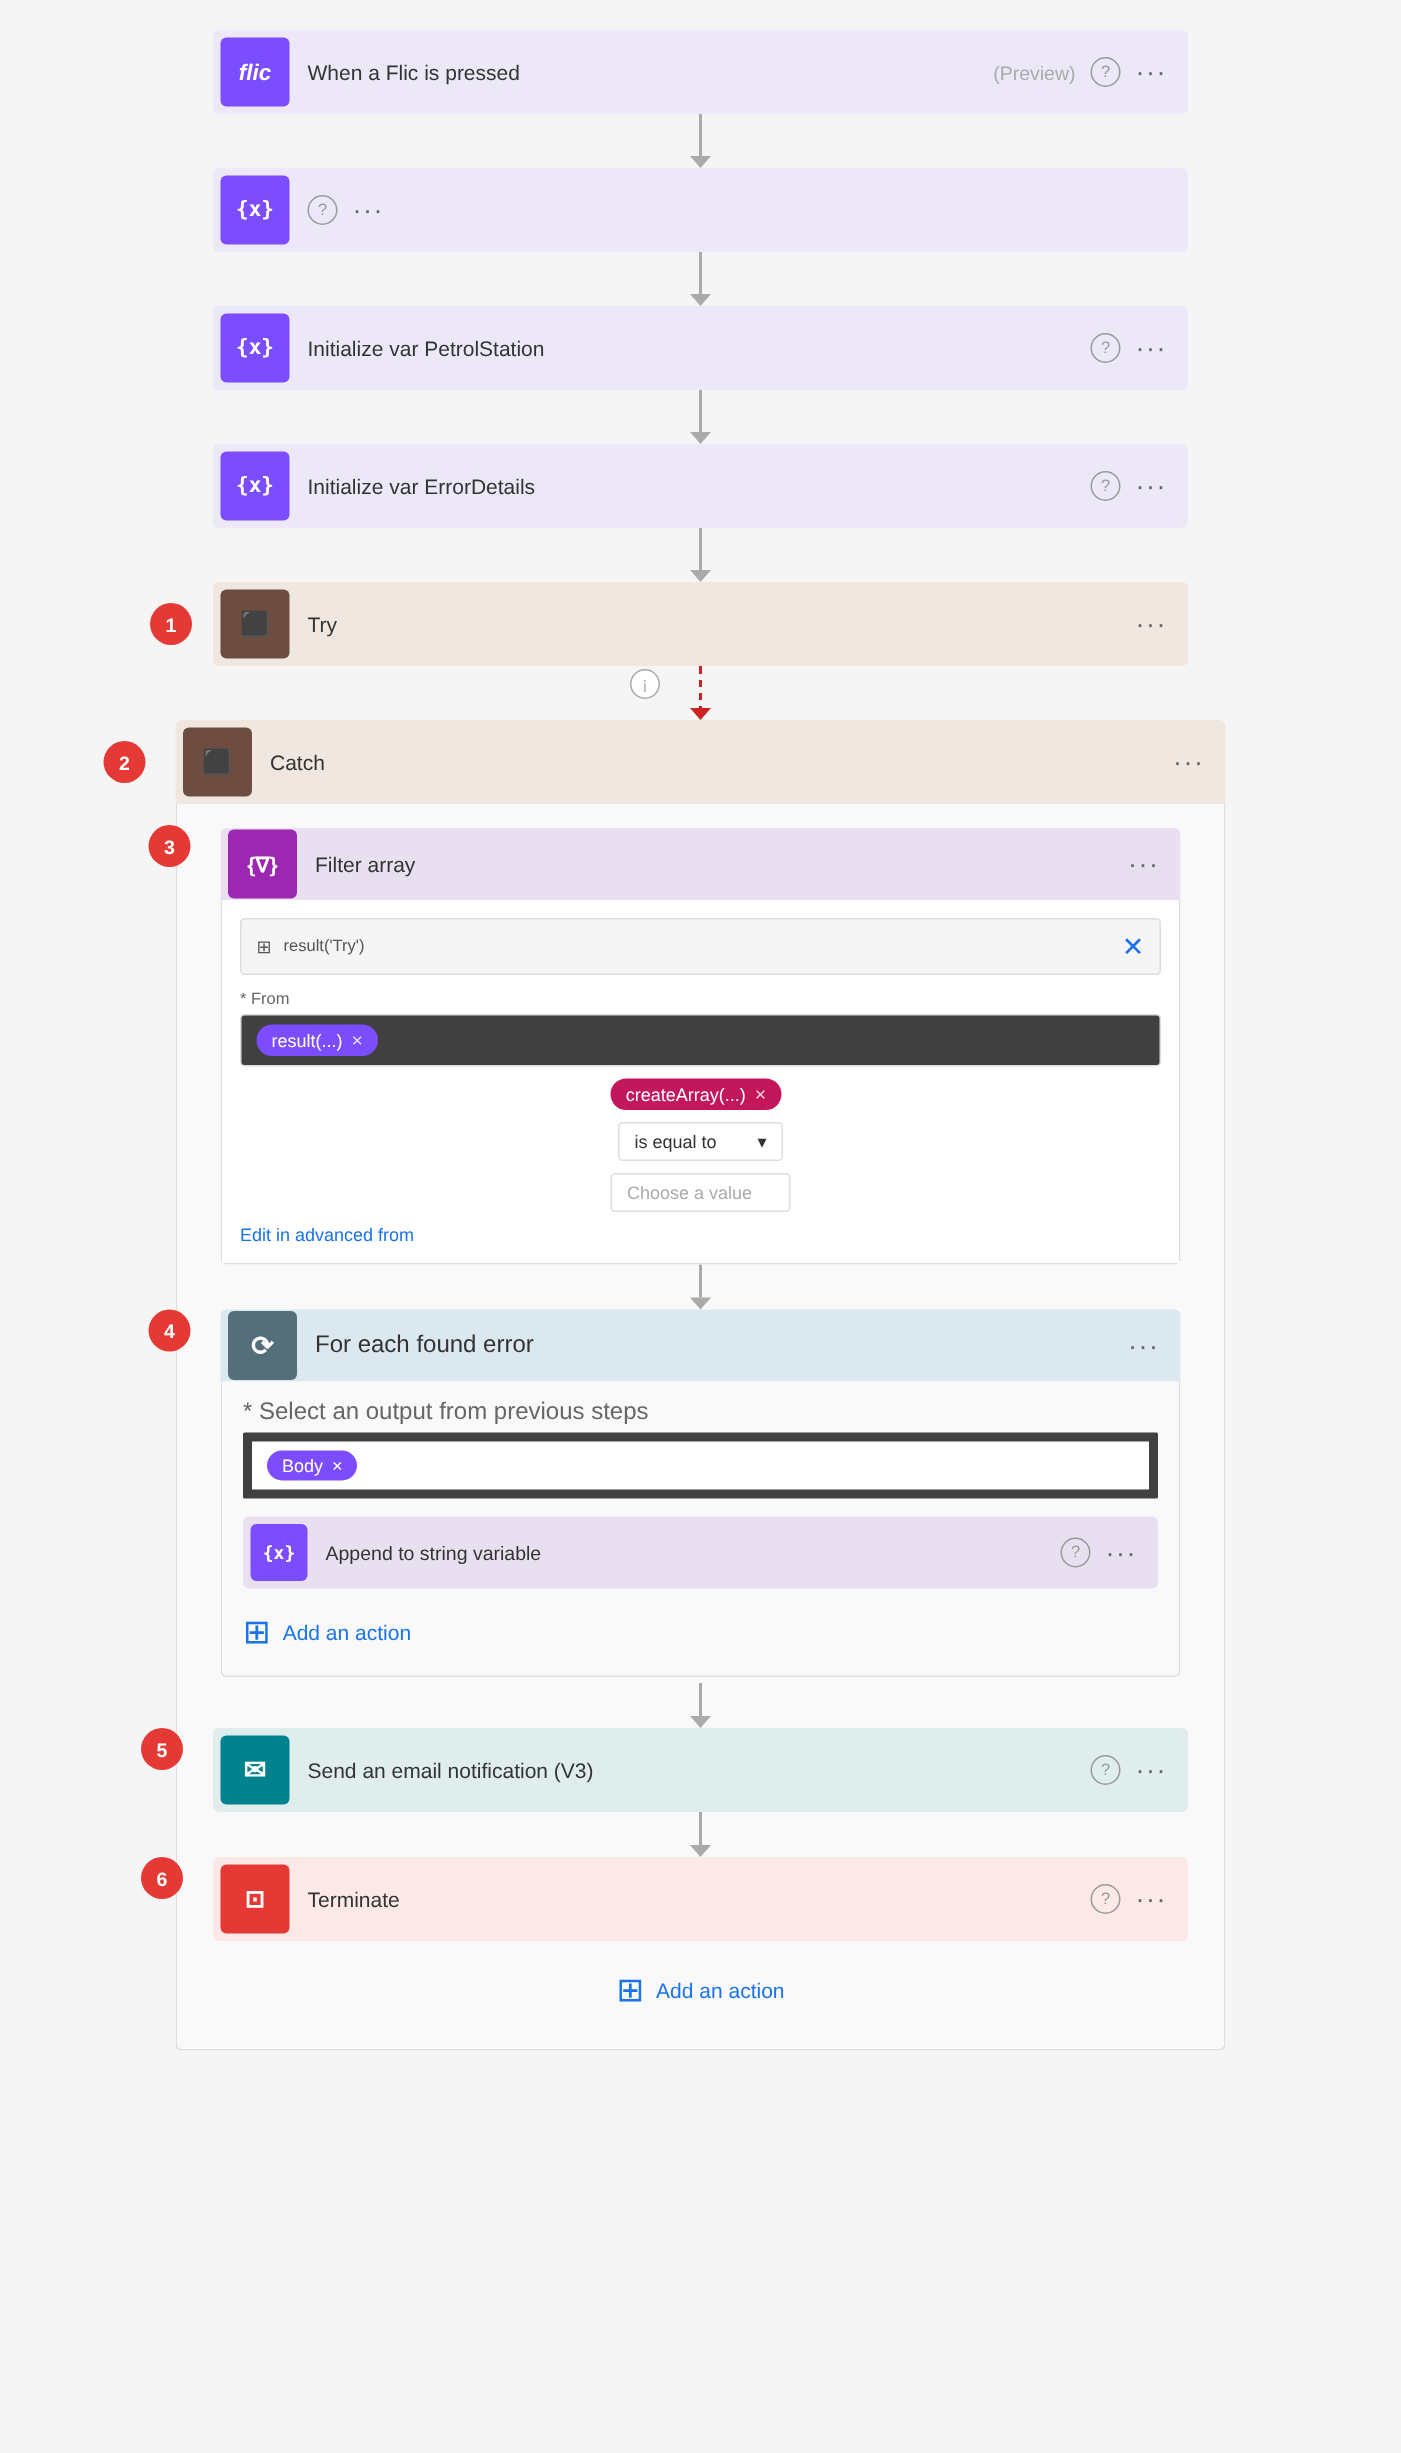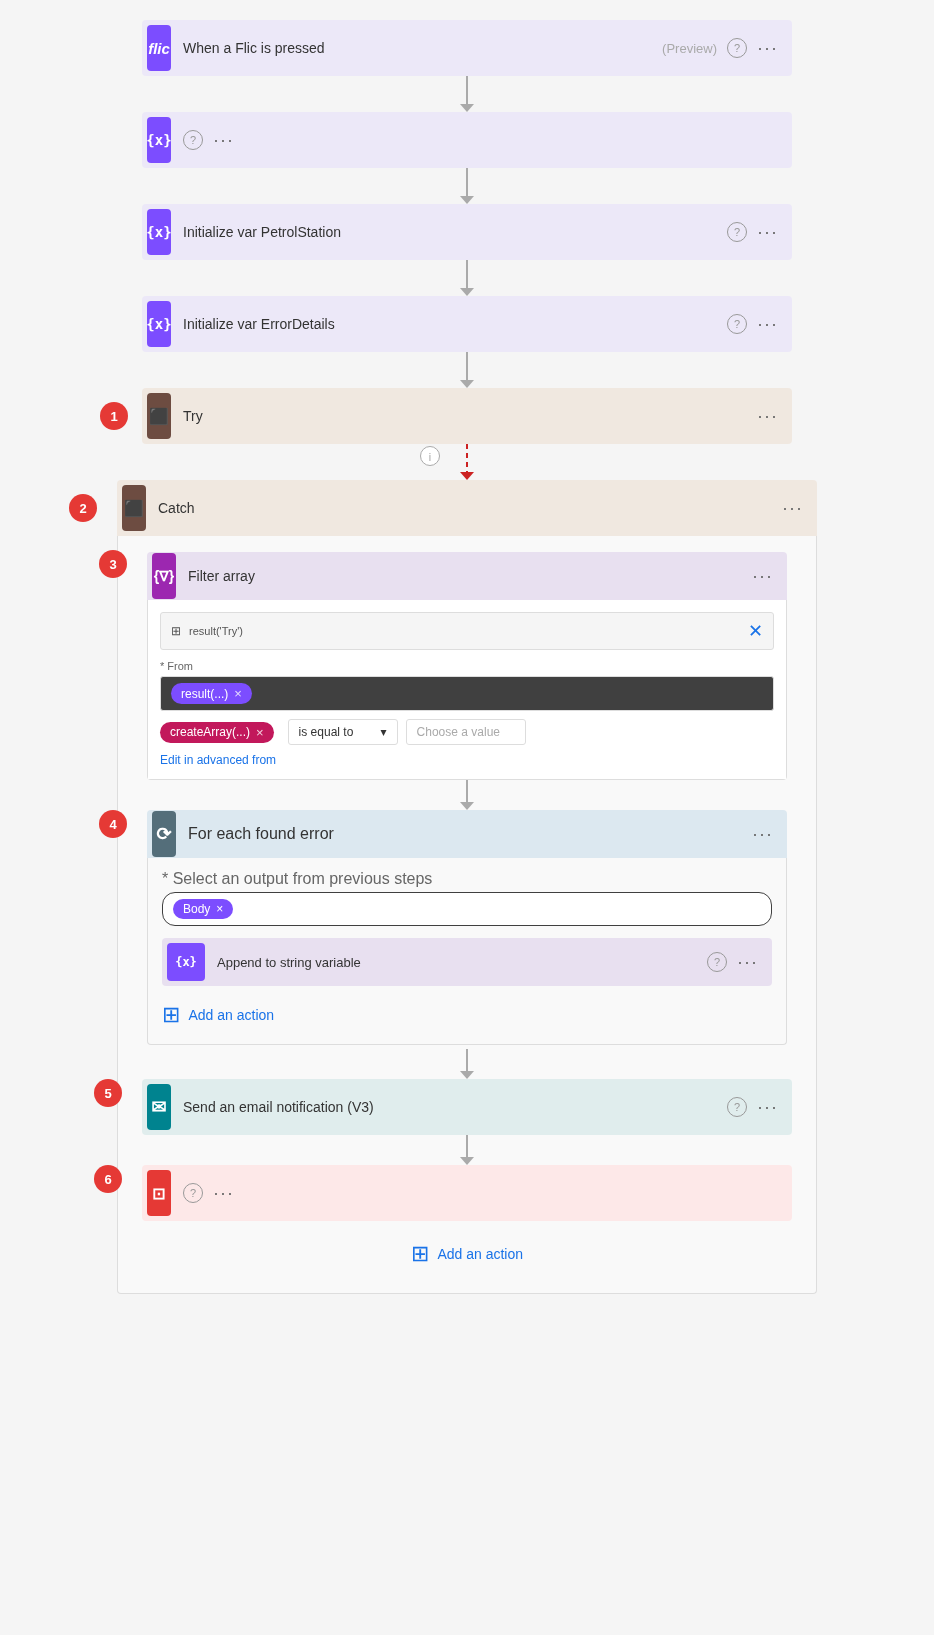--- a/index.html
+++ b/index.html
@@ -206,20 +206,21 @@
       margin-left: auto;
       font-size: 18px;
       color: #1a73e8;
       cursor: pointer;
     }
     .condition-row {
       display: flex;
       align-items: center;
       gap: 8px;
       margin-top: 4px;
+      flex-direction: column;
     }
     .condition-select {
       border: 1px solid #ddd;
       border-radius: 3px;
       padding: 5px 10px;
       font-size: 12px;
       color: #333;
       background: white;
       display: flex;
       align-items: center;
@@ -259,22 +260,22 @@
       border-radius: 0 0 4px 4px;
       background: #f9f9f9;
       padding: 12px 14px;
     }
     .foreach-select-label {
       font-size: 16px;
       color: #666;
       margin-bottom: 4px;
     }
     .foreach-select-row {
-      border: 1px solid #404040;
-      border-radius: 13px;
+      border: 6px solid #404040;
+      border-radius: 1px;
       background: white;
       padding: 6px 10px;
       display: flex;
       align-items: center;
     }
     .body-chip {
       background: #7c4dff;
       color: white;
       border-radius: 12px;
       padding: 3px 10px;
@@ -326,21 +327,21 @@
       height: 56px;
       position: relative;
     }
     
     .icon-purple { background: #7c4dff; }
     .icon-brown { background: #6d4c41; }
     .icon-teal { background: #00838f; }
     .icon-red { background: #e53935; }
 
     .step-icon-wrap {
-      width: 24px;
+      width: 46px;
       height: 46px;
       border-radius: 4px;
       display: flex;
       align-items: center;
       justify-content: center;
       margin: 5px 12px 5px 5px;
       flex-shrink: 0;
       color: white;
       font-size: 17px;
       font-weight: bold;
@@ -598,20 +599,21 @@
         <div class="connector-line"></div>
         <div class="connector-arrow"></div>
       </div>
 
       <div style="position:relative; width:650px;">
         <div class="step-badge" style="left:-48px; top:14px;">6</div>
         <div class="terminate-block">
           <div class="step-icon-wrap icon-red" style="margin-left:5px;">
             <span class="term-icon">⊡</span>
           </div>
+          <span class="step-label">Terminate</span>
           <div class="step-actions">
             <div class="help-icon">?</div>
             <span class="more-icon">···</span>
           </div>
         </div>
       </div>
 
       <div class="add-action-btn" style="margin-top:20px; margin-bottom:10px;">
         <span style="font-size:22px; color:#1a73e8;">⊞</span>
         <span>Add an action</span>

